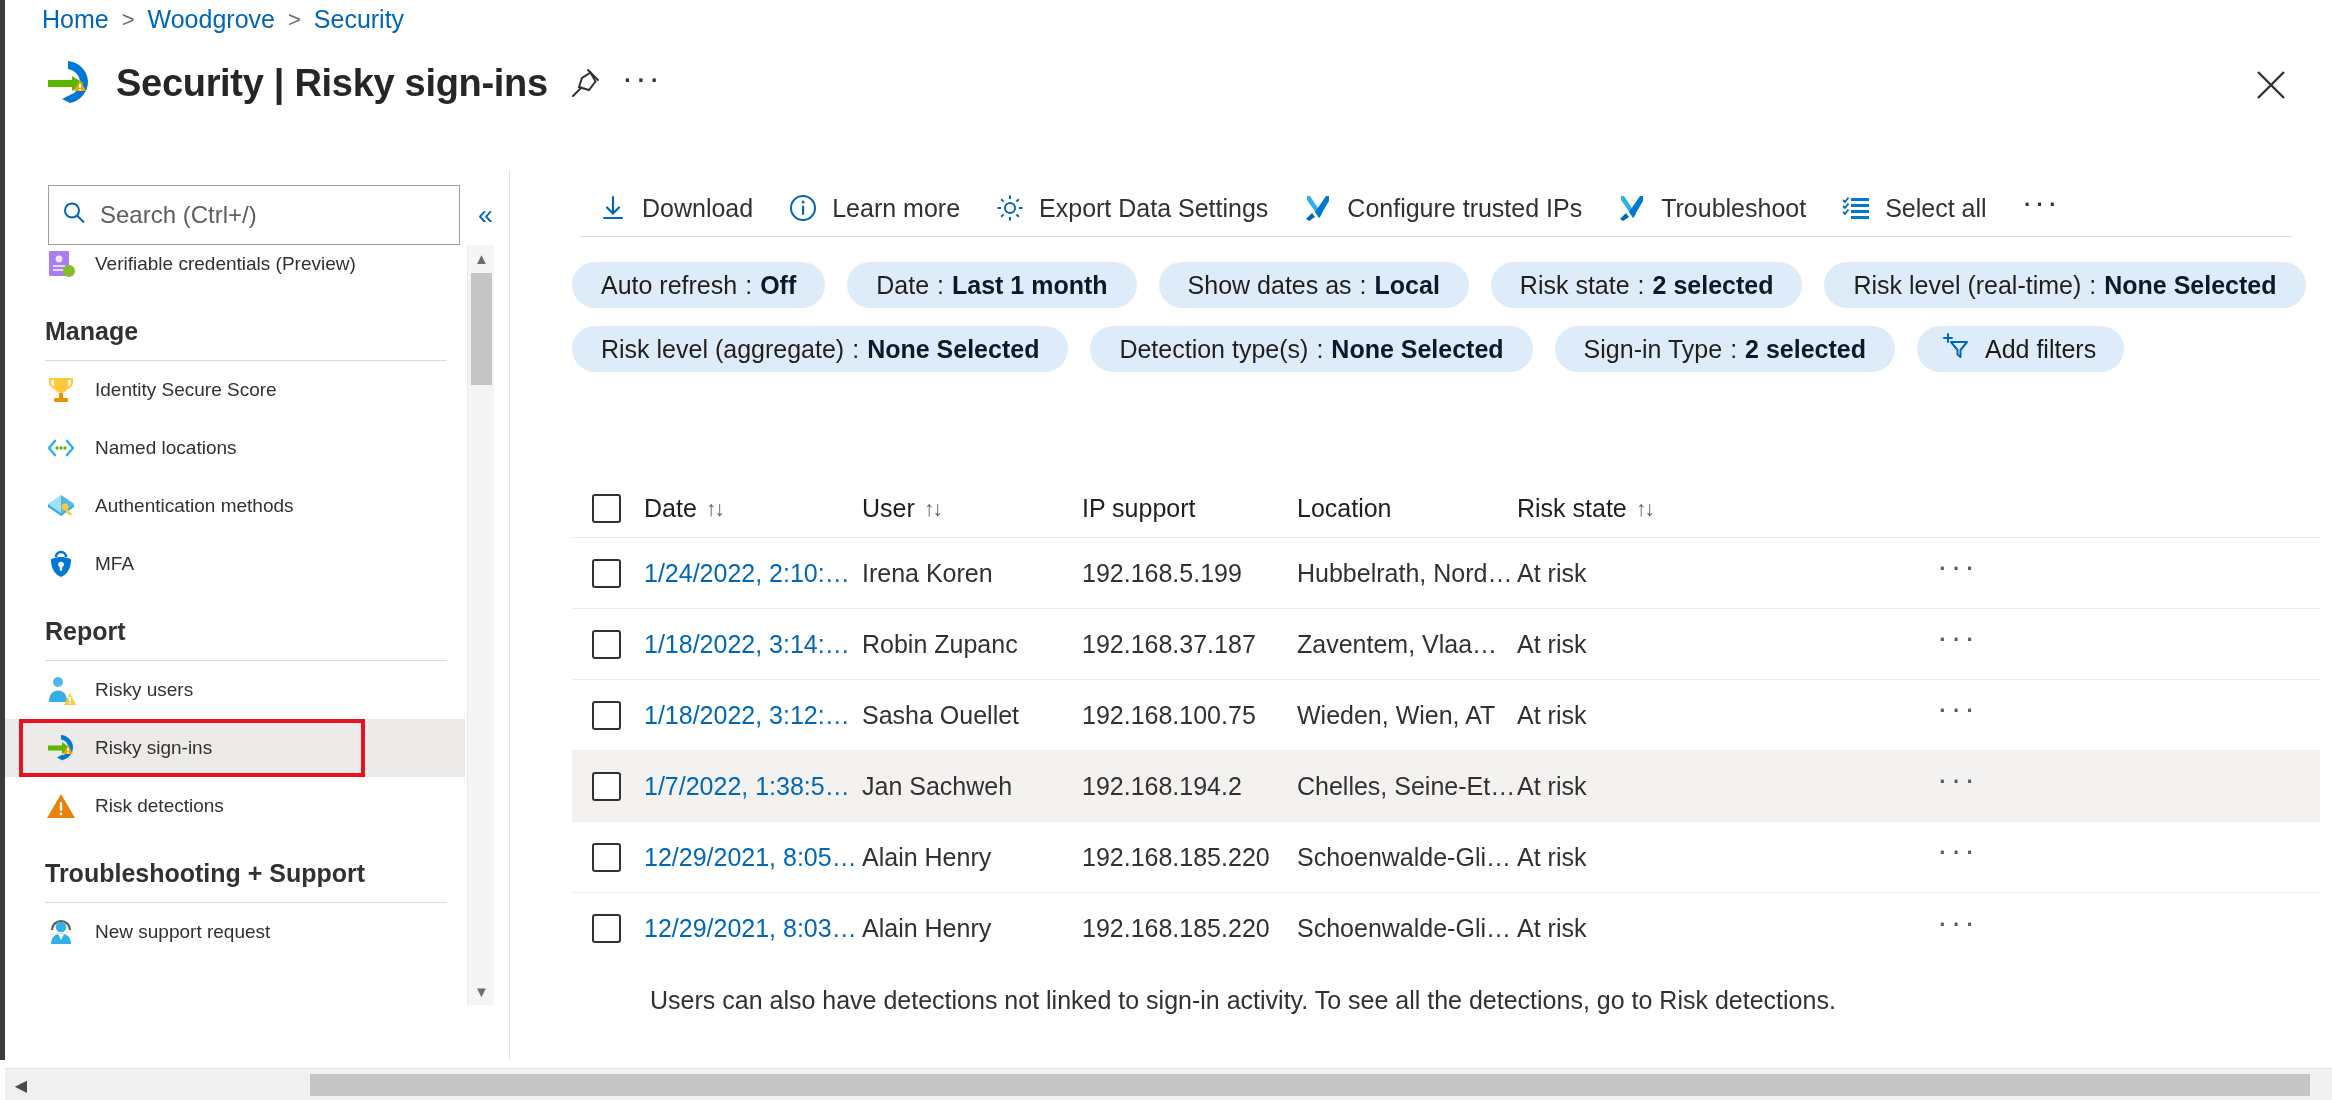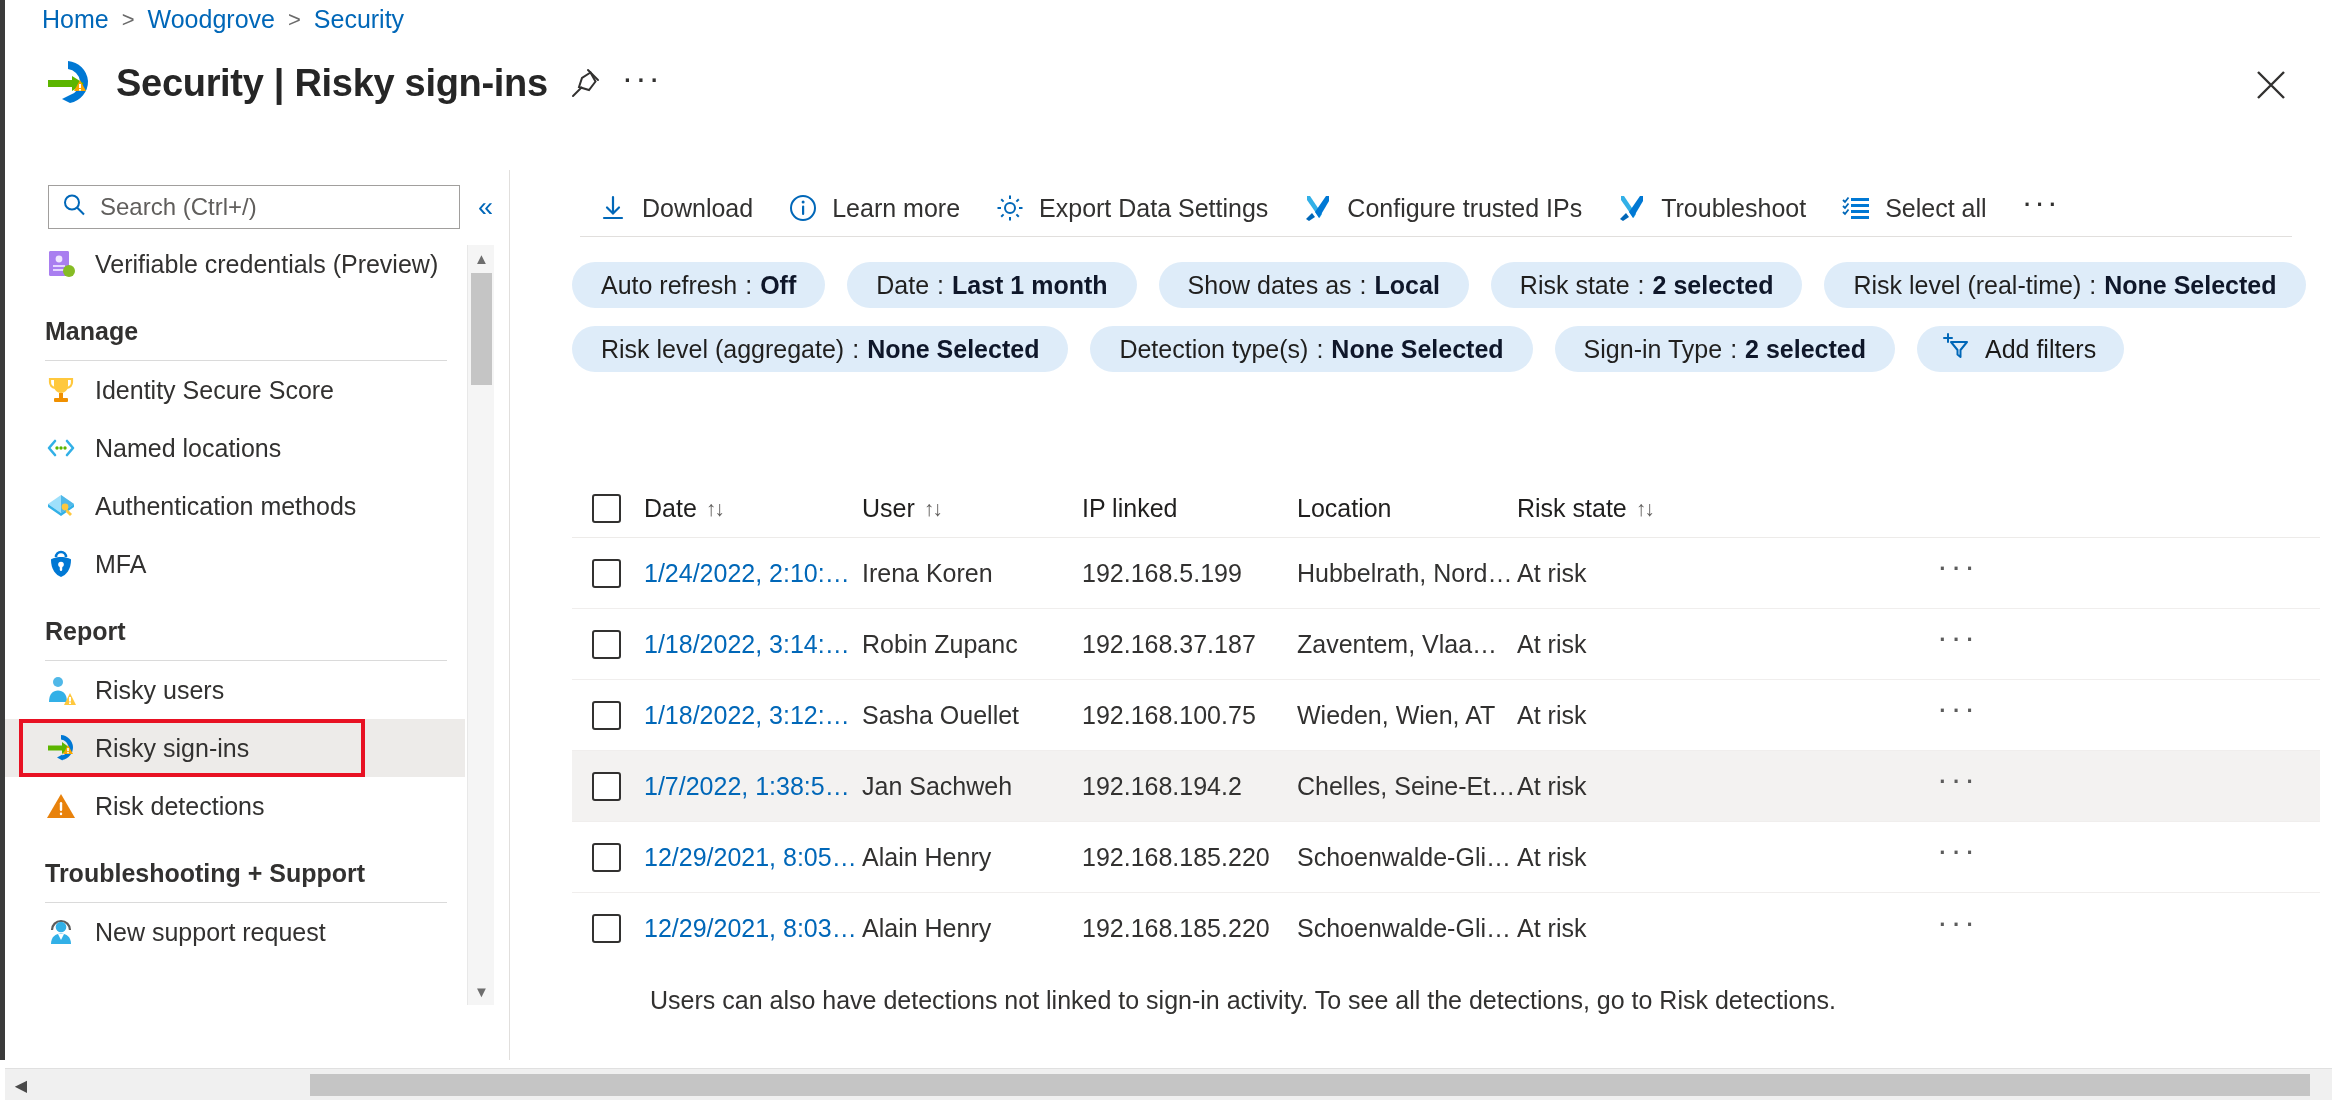--- a/index.html
+++ b/index.html
@@ -56,21 +56,21 @@
     position: absolute; left: 5px; top: 170px;
     width: 505px; height: 890px;
     background: #ffffff;
     border-right: 1px solid #e1dfdd;
   }
   .search-row {
     position: absolute; left: 43px; top: 15px;
     display: flex; align-items: center; gap: 18px;
   }
   .search-box {
-    width: 412px; height: 44px;
+    width: 412px; height: 60px;
     border: 1px solid #a19f9d; background: #fff;
     display: flex; align-items: center; gap: 11px;
     padding: 0 12px;
   }
   .search-box input {
     border: none; outline: none; background: transparent;
     font-family: "Liberation Sans", sans-serif;
     font-size: 24px; color: #605e5c; width: 100%;
   }
   .search-box input::placeholder { color: #605e5c; }
@@ -83,21 +83,21 @@
     position: absolute; left: 0; top: 65px;
     width: 460px; height: 760px;
     overflow: hidden;
   }
   .nav-item {
     height: 58px; display: flex; align-items: center;
     padding-left: 40px; gap: 18px; cursor: pointer;
     position: relative;
   }
   .nav-item.selected { background: #edebe9; }
-  .nav-item .label { font-size: 25px; color: #323130; white-space: nowrap; }
+  .nav-item .label { font-size: 19px; color: #323130; white-space: nowrap; }
   .nav-ico { width: 32px; height: 32px; flex: none; position: relative; }
 
   .nav-group { margin-top: 24px; padding-left: 40px; padding-right: 18px; }
   .nav-group .gtitle {
     font-size: 25px; font-weight: 700; color: #323130; margin-bottom: 14px;
   }
   .nav-group .gline { height: 1px; background: #dadada; }
 
   .sel-outline {
     position: absolute; left: 14px; top: 0;
@@ -570,21 +570,21 @@
         </div>
         <div class="c-date hcell">
           <span>Date</span>
           <span class="sortico">↑↓</span>
         </div>
         <div class="c-user hcell">
           <span>User</span>
           <span class="sortico">↑↓</span>
         </div>
         <div class="c-ip hcell">
-          <span>IP linked</span>
+          <span>IP support</span>
         </div>
         <div class="c-loc hcell">
           <span>Location</span>
         </div>
         <div class="c-risk hcell">
           <span>Risk state</span>
           <span class="sortico">↑↓</span>
         </div>
         <div class="c-more"></div>
       </div>

